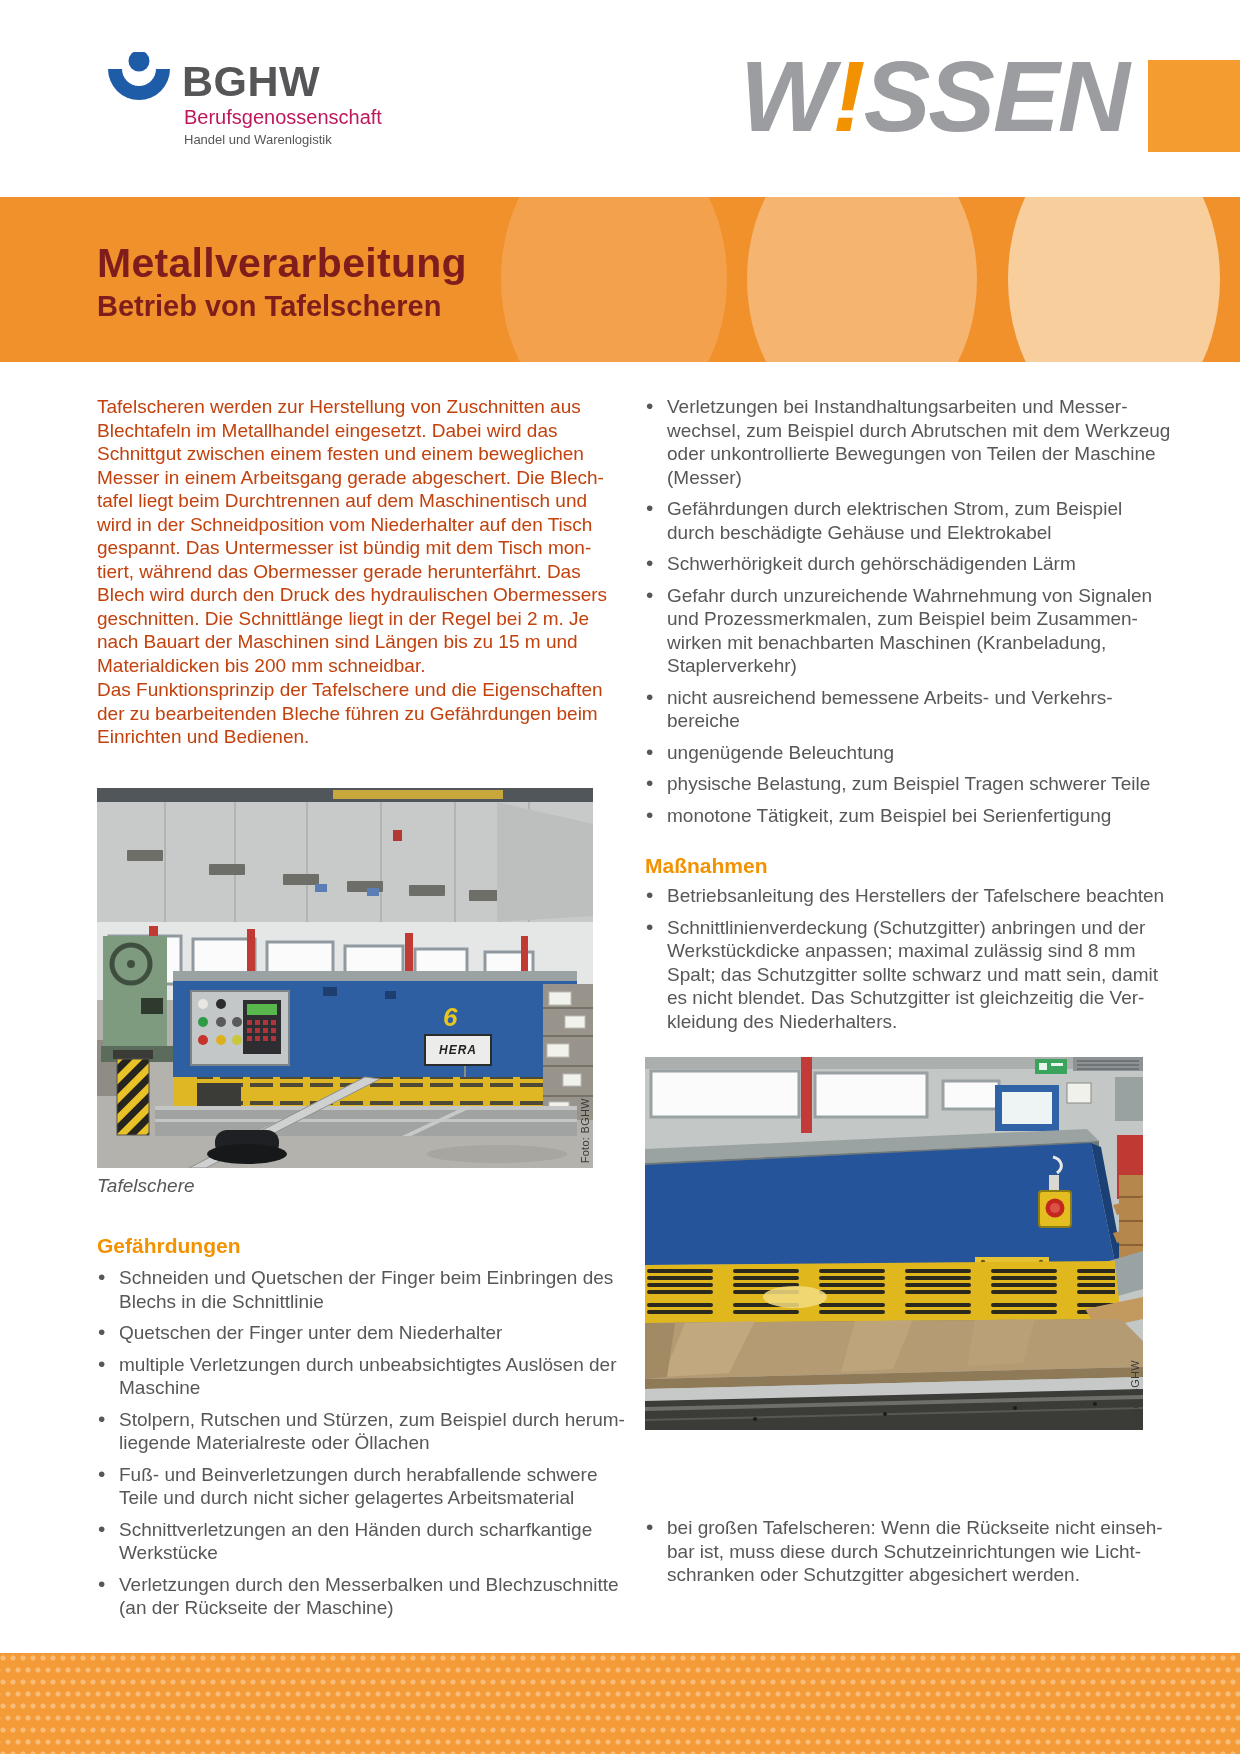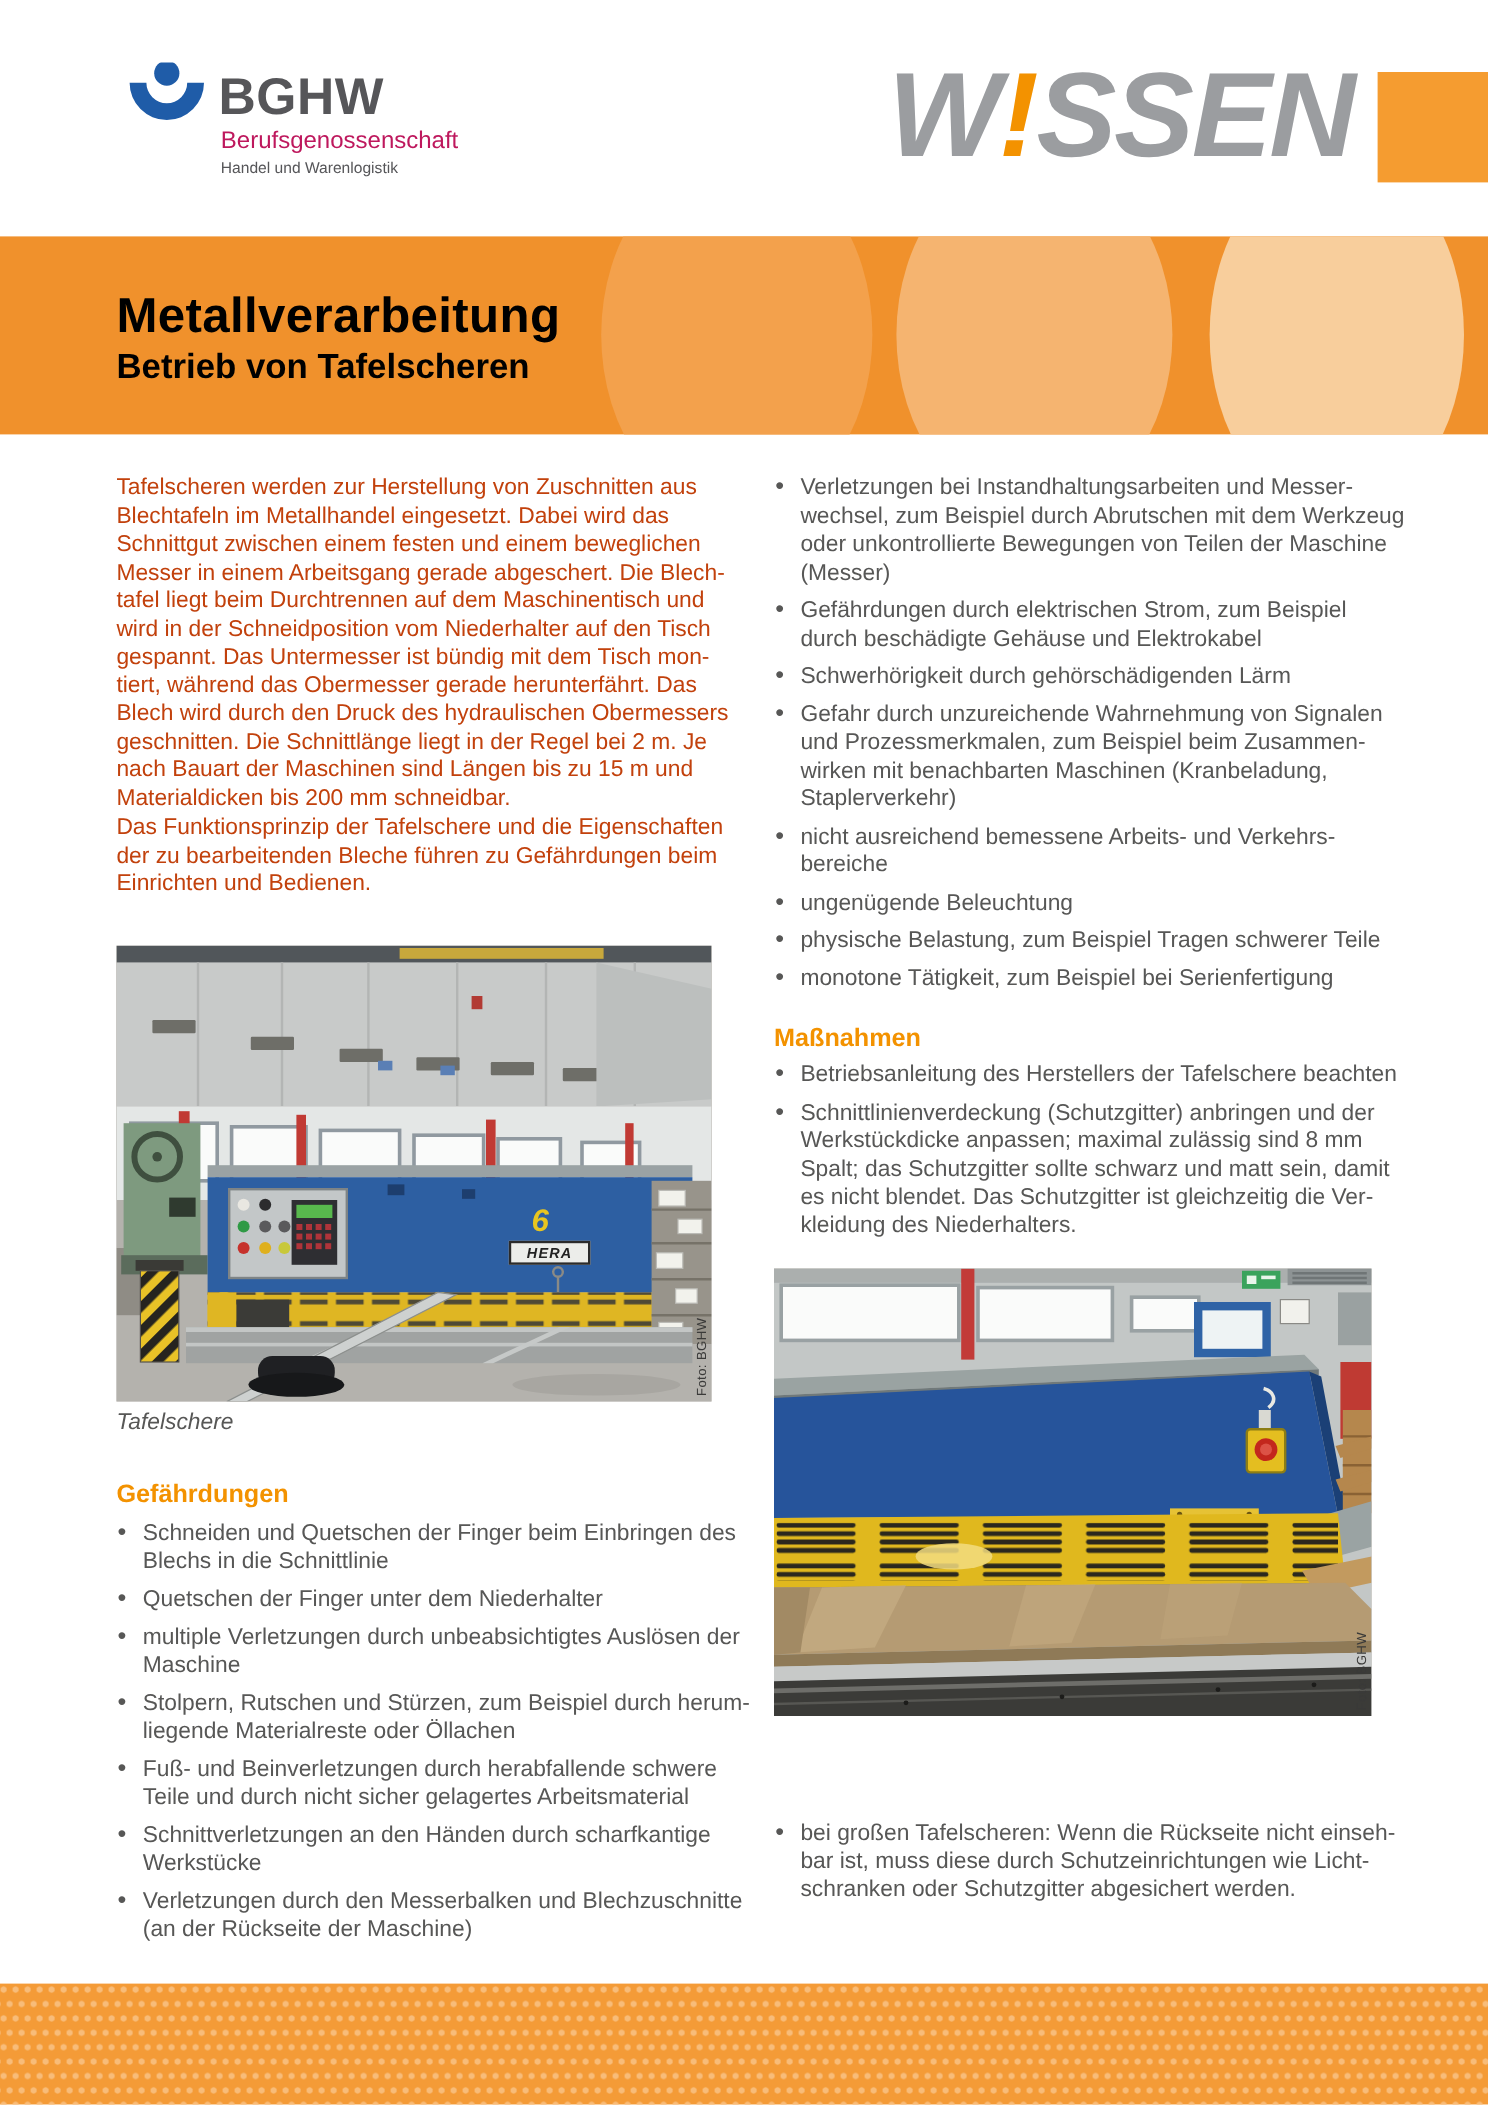--- a/index.html
+++ b/index.html
@@ -18,21 +18,21 @@
           letter-spacing:-2px;color:#9B9DA0;line-height:1.05;font-style:italic;}
   .wissen .bang{color:#F39200;}
   .wissen-square{position:absolute;top:60px;right:0;width:92px;height:92px;background:#F59C30;}
 
   
   .banner{position:absolute;left:0;top:197px;width:1240px;height:165px;background:#F0912C;overflow:hidden;}
   .banner .circle{position:absolute;top:-68px;height:300px;border-radius:50%;}
   .c1{left:501px;width:226px;background:#F3A14C;}
   .c2{left:747px;width:230px;background:#F5B470;}
   .c3{left:1008px;width:212px;background:#F8CE9C;}
-  .banner-text{position:absolute;left:97px;top:44px;color:#000000;z-index:2;}
+  .banner-text{position:absolute;left:97px;top:44px;color:#7f1d1d;z-index:2;}
   .banner-title{font-size:41px;font-weight:bold;letter-spacing:0.3px;line-height:1.1;}
   .banner-sub{font-size:29px;font-weight:bold;margin-top:5px;line-height:1.1;}
 
   
   .copy{font-size:19px;line-height:23.5px;color:#c2410c;white-space:pre;}
   .p1{left:97px;top:395px;}
   .p2{left:97px;top:678px;}
   .cap{font-size:19px;line-height:23.5px;font-style:italic;color:#575756;white-space:pre;}
   .cap1{left:97px;top:1174px;}
   .cap2{left:645px;top:1438px;}
@@ -49,21 +49,21 @@
   .ul-after{left:645px;top:1516px;}
 
   
   figure{margin:0;position:absolute;overflow:hidden;background:#b4b2ad;}
   .fig1{left:97px;top:788px;width:496px;height:380px;}
   .fig2{left:645px;top:1057px;width:498px;height:373px;}
   .credit{position:absolute;right:2px;bottom:5px;writing-mode:vertical-rl;transform:rotate(180deg);
           font-size:11px;color:#3a3a39;letter-spacing:0.3px;z-index:3;}
   .m-number{position:absolute;left:346px;top:214px;font-size:26px;font-weight:bold;
             font-style:italic;color:#E8C51F;z-index:2;}
-  .m-plate{position:absolute;left:327px;top:246px;width:68px;height:20px;background:#ECEDEA;
+  .m-plate{position:absolute;left:327px;top:246px;width:68px;height:32px;background:#ECEDEA;
            border:2px solid #2b2b2b;box-sizing:border-box;display:flex;align-items:center;
            justify-content:center;font-size:12px;font-weight:bold;font-style:italic;
            color:#222;letter-spacing:1px;z-index:2;}
 
   
   .footer{position:absolute;left:0;top:1653px;width:1240px;height:101px;
           background-color:#F49B37;
           background-image:radial-gradient(circle,#F8BC79 2.3px,rgba(0,0,0,0) 2.9px),
                            radial-gradient(circle,#F8BC79 2.3px,rgba(0,0,0,0) 2.9px);
           background-size:10px 24px,10px 24px;

